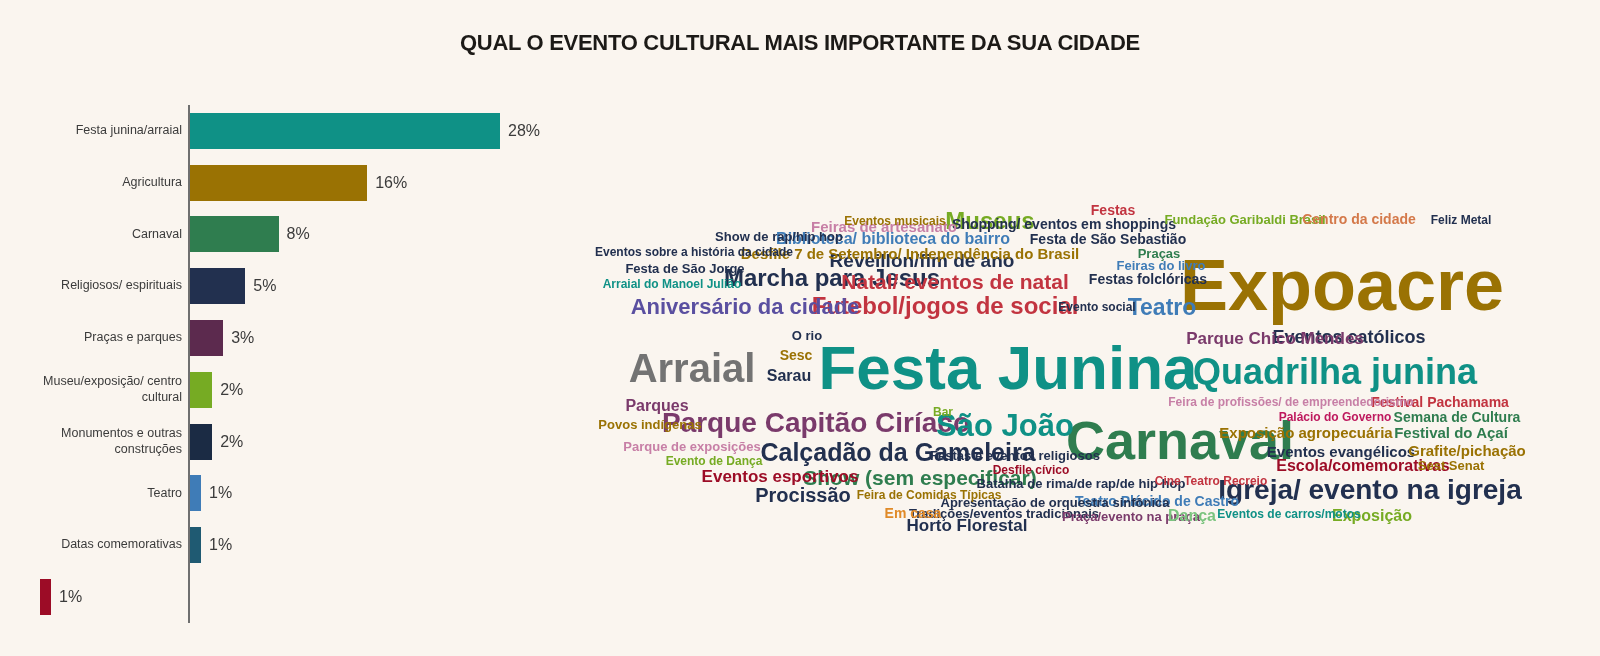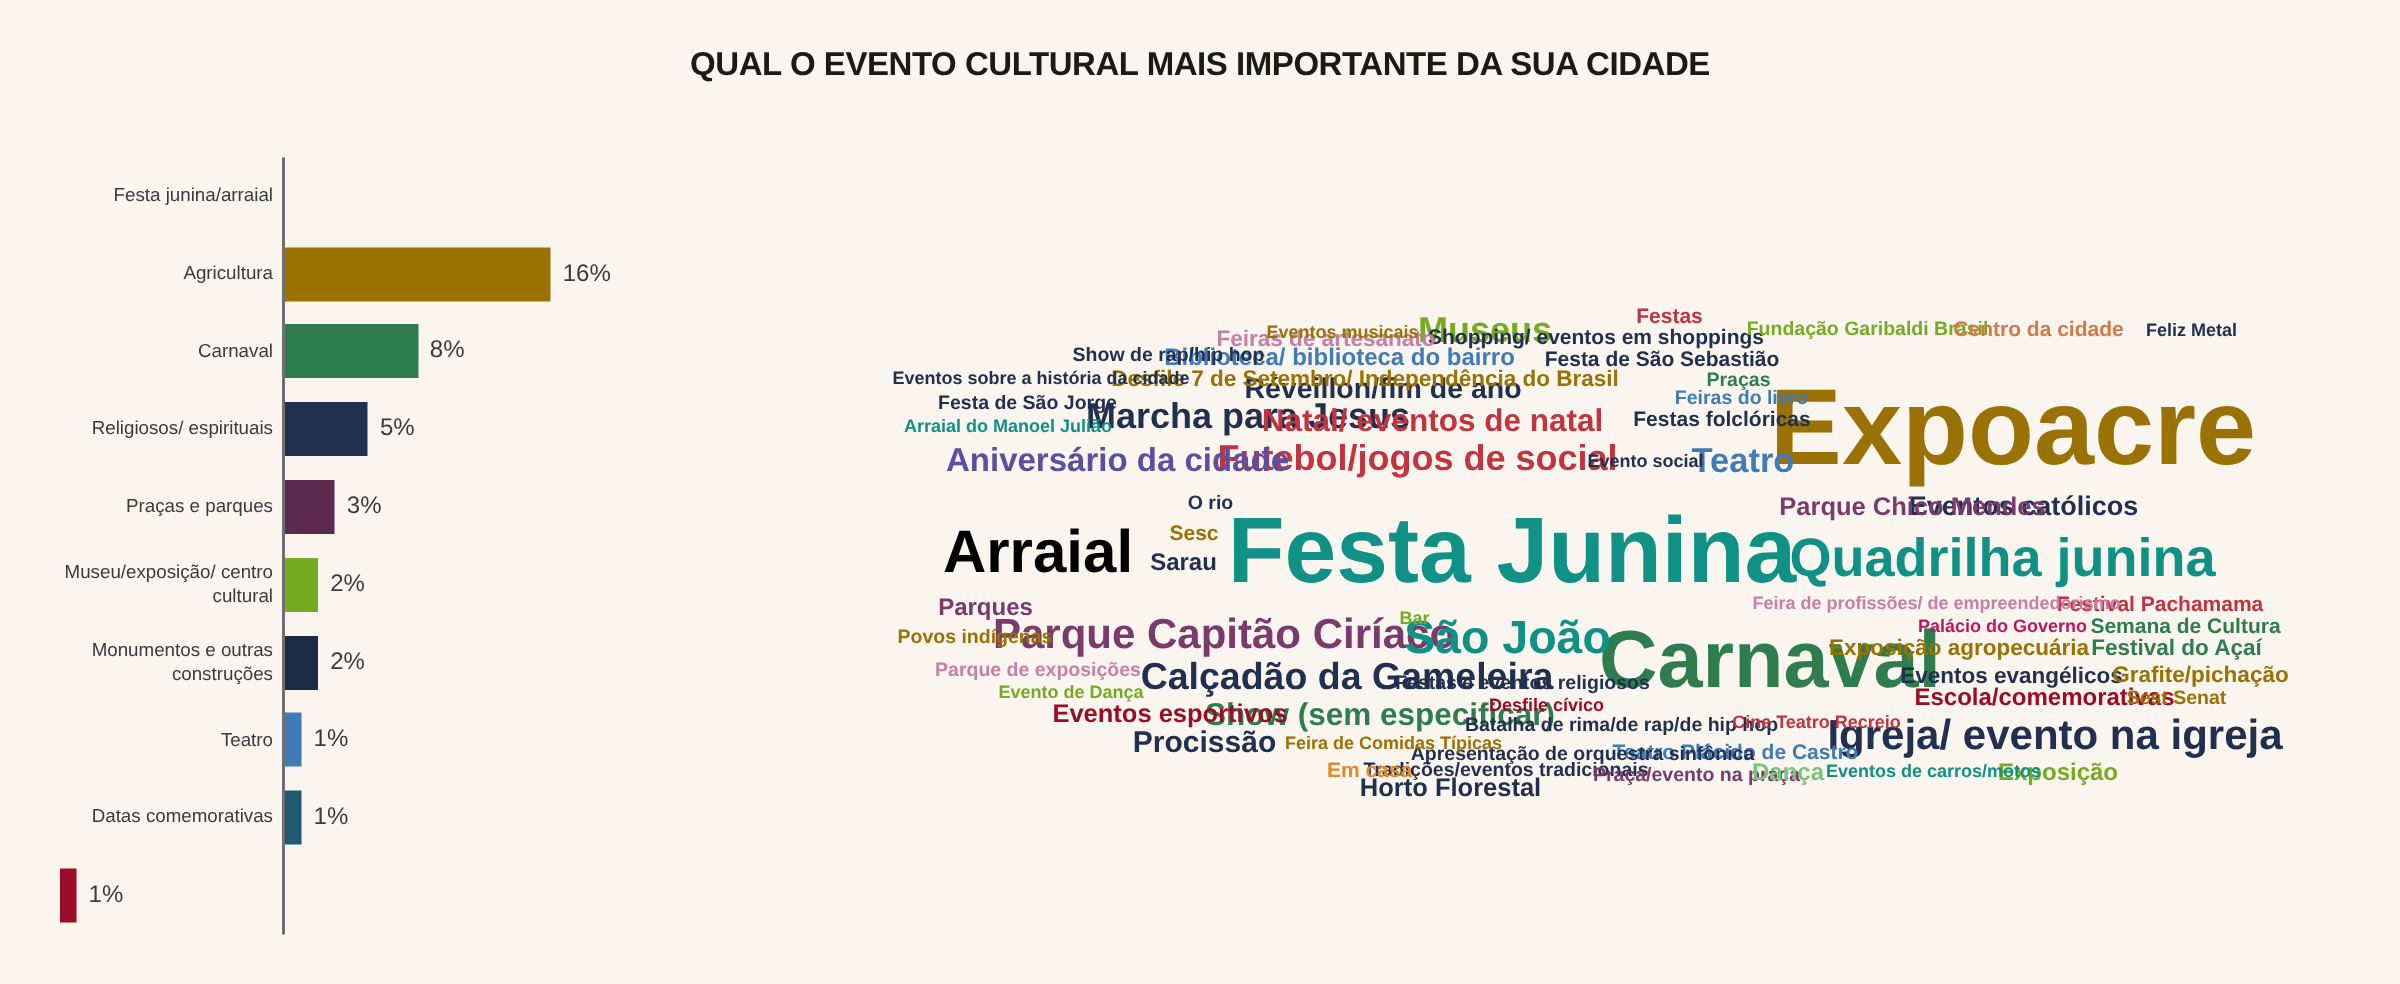--- a/index.html
+++ b/index.html
@@ -99,20 +99,24 @@
 </head>
 <body>
 
 <div id="chart-title">QUAL O EVENTO CULTURAL MAIS IMPORTANTE DA SUA CIDADE</div>
 
 <div id="bar-chart">
   <div id="bar-axis"></div>
   <div id="bar-rows">
       <div class="bar-row" style="top: 0px; height: 51.8px;">
         <div class="bar-label">Festa junina/arraial</div>
+        <div class="bar-track" style="height: 36px;">
+          <div class="bar-rect" style="width: 310px; background: rgb(15, 145, 134);"></div>
+          <div class="bar-value">28%</div>
+        </div>
       </div>
       <div class="bar-row" style="top: 51.8px; height: 51.8px;">
         <div class="bar-label">Agricultura</div>
         <div class="bar-track" style="height: 36px;">
           <div class="bar-rect" style="width: 177.143px; background: rgb(154, 114, 3);"></div>
           <div class="bar-value">16%</div>
         </div>
       </div>
       <div class="bar-row" style="top: 103.6px; height: 51.8px;">
         <div class="bar-label">Carnaval</div>
@@ -170,21 +174,21 @@
         </div>
       </div>
     </div>
 </div>
 
 <div id="word-cloud">
     <span class="cloud-word" style="left: 742px; top: 95px; font-size: 72px; color: rgb(154, 114, 3); font-weight: 700;">Expoacre</span>
     <span class="cloud-word" style="left: 408px; top: 178px; font-size: 62px; color: rgb(15, 145, 134); font-weight: 700;">Festa Junina</span>
     <span class="cloud-word" style="left: 580px; top: 250px; font-size: 54px; color: rgb(47, 125, 79); font-weight: 700;">Carnaval</span>
     <span class="cloud-word" style="left: 735px; top: 182px; font-size: 36px; color: rgb(15, 145, 134); font-weight: 700;">Quadrilha junina</span>
-    <span class="cloud-word" style="left: 92px; top: 178px; font-size: 40px; color: #000000; font-weight: 700;">Arraial</span>
+    <span class="cloud-word" style="left: 92px; top: 178px; font-size: 40px; color: #737373; font-weight: 700;">Arraial</span>
     <span class="cloud-word" style="left: 216px; top: 233px; font-size: 28px; color: rgb(122, 58, 107); font-weight: 700;">Parque Capitão Ciríaco</span>
     <span class="cloud-word" style="left: 405px; top: 235px; font-size: 31px; color: rgb(15, 145, 134); font-weight: 700;">São João</span>
     <span class="cloud-word" style="left: 770px; top: 300px; font-size: 28px; color: rgb(34, 48, 79); font-weight: 700;">Igreja/ evento na igreja</span>
     <span class="cloud-word" style="left: 298px; top: 262px; font-size: 25px; color: rgb(34, 48, 79); font-weight: 700;">Calçadão da Gameleira</span>
     <span class="cloud-word" style="left: 345px; top: 116px; font-size: 24px; color: rgb(194, 52, 64); font-weight: 700;">Futebol/jogos de social</span>
     <span class="cloud-word" style="left: 145px; top: 117px; font-size: 22px; color: rgb(90, 79, 160); font-weight: 700;">Aniversário da cidade</span>
     <span class="cloud-word" style="left: 232px; top: 88px; font-size: 24px; color: rgb(34, 48, 79); font-weight: 700;">Marcha para Jesus</span>
     <span class="cloud-word" style="left: 355px; top: 91px; font-size: 21px; color: rgb(194, 52, 64); font-weight: 700;">Natal/ eventos de natal</span>
     <span class="cloud-word" style="left: 320px; top: 287px; font-size: 21px; color: rgb(47, 125, 79); font-weight: 700;">Show (sem especificar)</span>
     <span class="cloud-word" style="left: 390px; top: 31px; font-size: 24px; color: rgb(118, 171, 35); font-weight: 700;">Museus</span>

